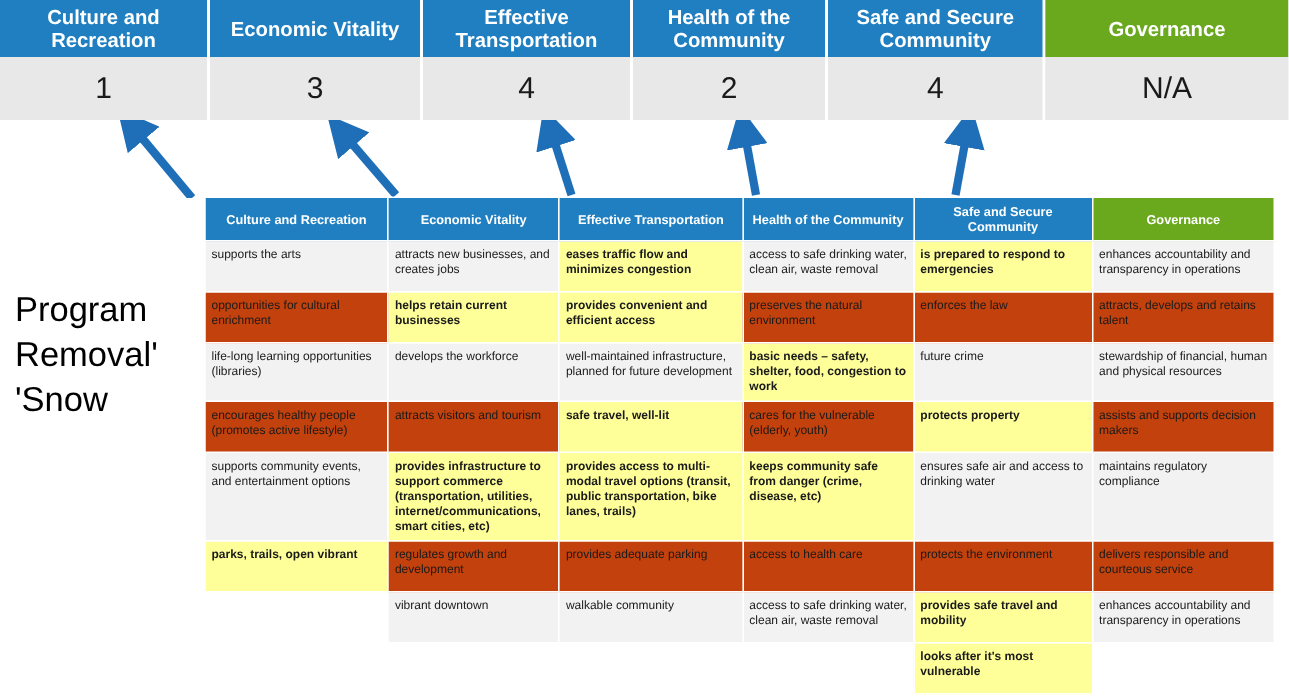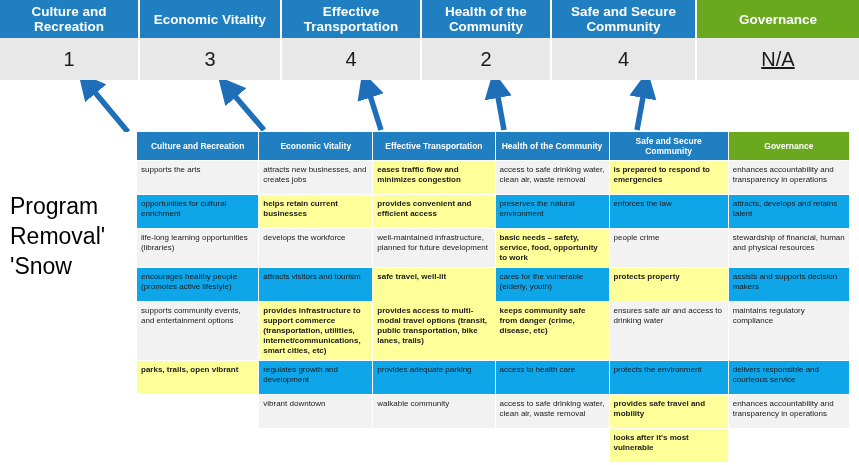--- a/index.html
+++ b/index.html
@@ -52,21 +52,21 @@
   .score-cell {
     display: flex;
     align-items: center;
     justify-content: center;
     font-size: 20px;
     color: #1a1a1a;
     box-sizing: border-box;
     border-right: 2px solid #ffffff;
     background: #e8e8e8;
   }
-  .score-cell:last-child { border-right: none; text-decoration: underline; }
+  .score-cell:last-child { border-right: none; }
 
   
   #arrows {
     position: absolute;
     left: 0;
     top: 80px;
     width: 859px;
     height: 52px;
   }
 
@@ -106,21 +106,21 @@
     font-size: 8px;
     line-height: 10px;
     vertical-align: top;
     padding: 4px 4px;
     border: 1px solid #ffffff;
     color: #1a1a1a;
     background: #f2f2f2;
     height: 34px;
     box-sizing: border-box;
   }
-  #matrix tr.alt td { background: #0ea5e9; }
+  #matrix tr.alt td { background: #c2410c; }
   #matrix td.hl { background: #ffff99 !important; font-weight: bold; }
   #matrix td.empty { background: #ffffff !important; border-color: #ffffff; }
 </style>
 </head>
 <body>
 
 <div id="top-band">
     <div class="top-cell" style="width: 140px; background: rgb(31, 127, 192);">Culture and Recreation</div>
     <div class="top-cell" style="width: 142px; background: rgb(31, 127, 192);">Economic Vitality</div>
     <div class="top-cell" style="width: 140px; background: rgb(31, 127, 192);">Effective Transportation</div>
@@ -184,22 +184,22 @@
         <td class="hl">helps retain current businesses</td>
         <td class="hl">provides convenient and efficient access</td>
         <td>preserves the natural environment</td>
         <td>enforces the law</td>
         <td>attracts, develops and retains talent</td>
       </tr>
       <tr>
         <td>life-long learning opportunities (libraries)</td>
         <td>develops the workforce</td>
         <td>well-maintained infrastructure, planned for future development</td>
-        <td class="hl">basic needs – safety, service, food, opportunity to work</td>
-        <td>people crime</td>
+        <td class="hl">basic needs – safety, shelter, food, congestion to work</td>
+        <td>future crime</td>
         <td>stewardship of financial, human and physical resources</td>
       </tr>
       <tr class="alt">
         <td>encourages healthy people (promotes active lifestyle)</td>
         <td>attracts visitors and tourism</td>
         <td class="hl">safe travel, well-lit</td>
         <td>cares for the vulnerable (elderly, youth)</td>
         <td class="hl">protects property</td>
         <td>assists and supports decision makers</td>
       </tr>

